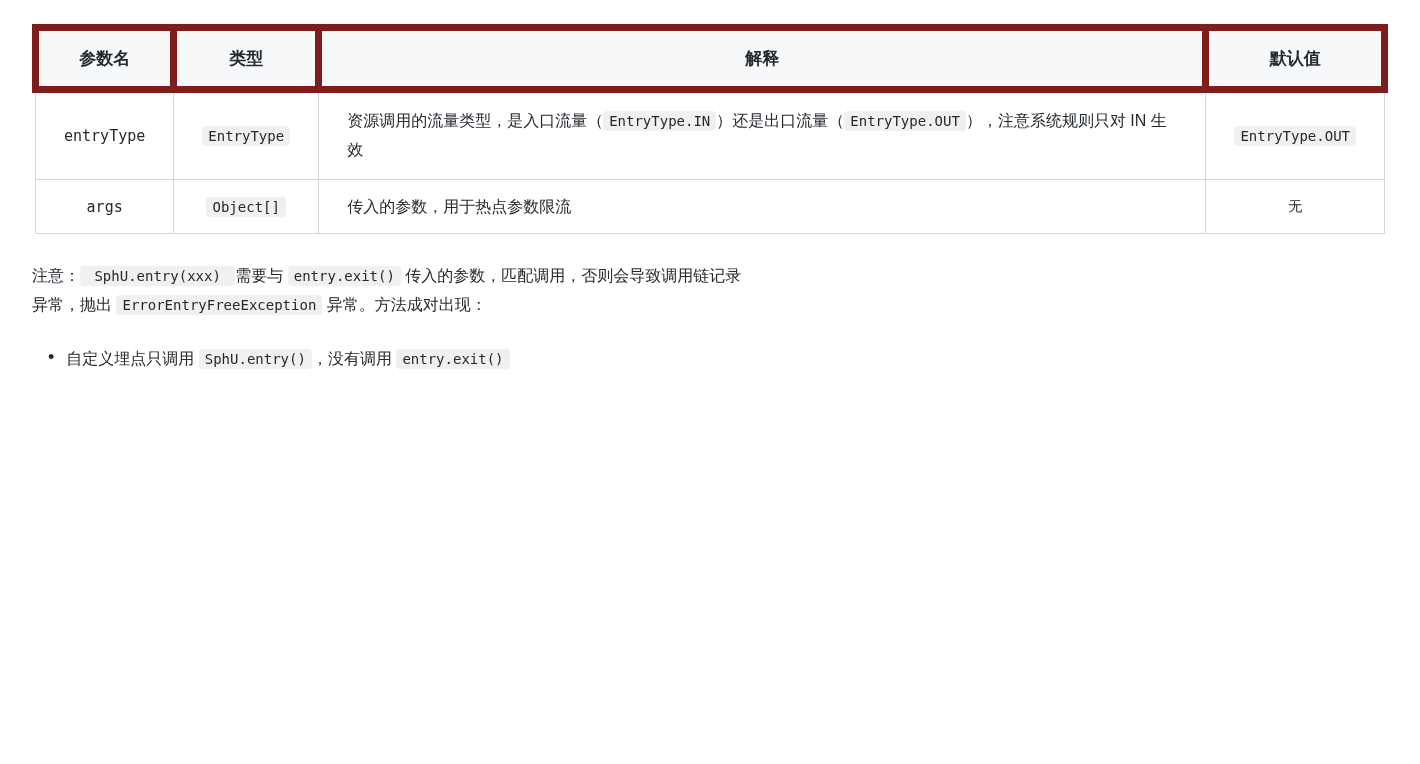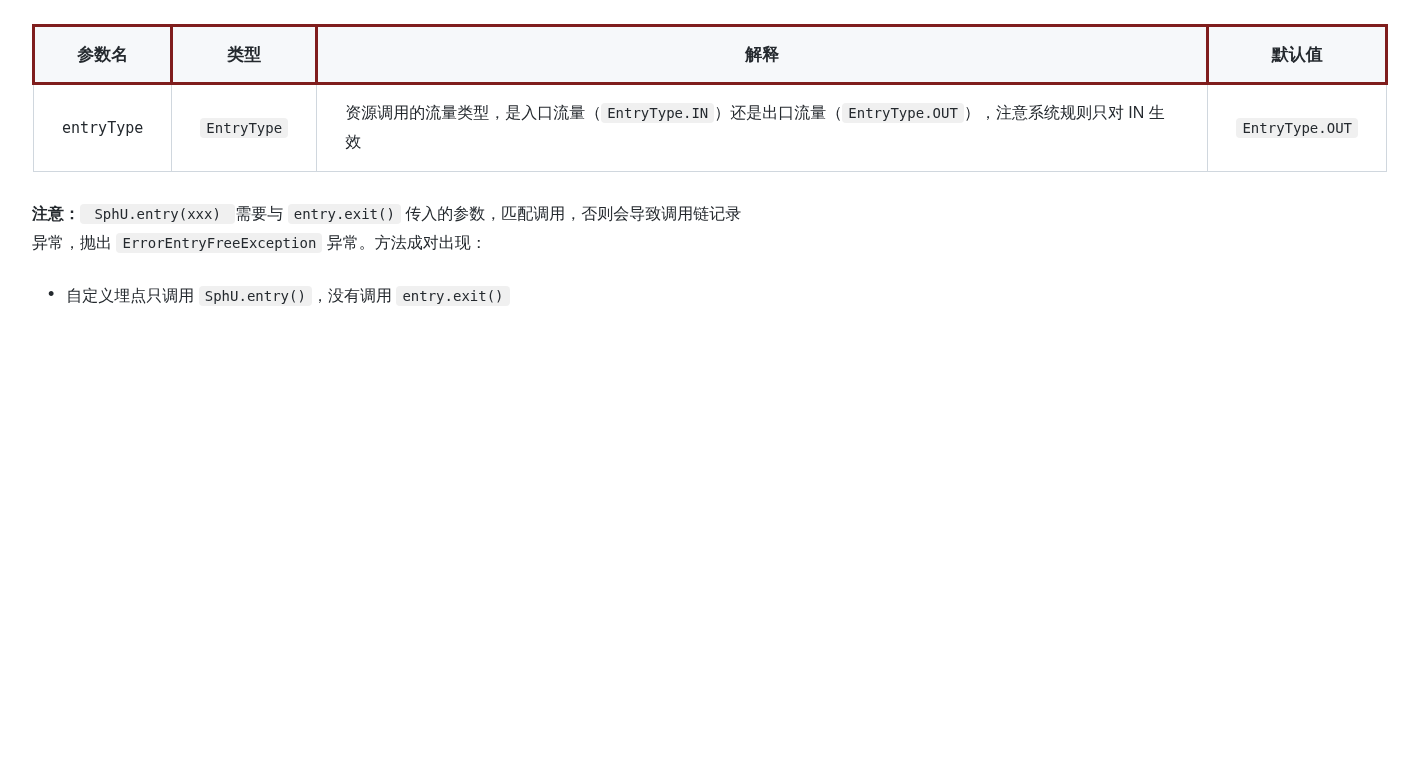--- a/index.html
+++ b/index.html
@@ -24,21 +24,21 @@
     }
 
     thead tr {
       background: #f6f8fa;
     }
 
     th {
       font-weight: 700;
       font-size: 17px;
       padding: 14px 20px;
-      border: 3px solid #7f1d1d;
+      border: 7px solid #7f1d1d;
       text-align: center;
     }
 
     td {
       padding: 14px 28px;
       border: 1px solid #d0d7de;
       vertical-align: middle;
       font-size: 16px;
     }
 
@@ -71,21 +71,21 @@
       font-size: 14px;
     }
 
     .notice-block {
       font-size: 16px;
       line-height: 1.8;
       margin-bottom: 20px;
     }
 
     .notice-block .bold {
-      font-weight: 700;
+      font-weight: 400;
     }
 
     .bullet-list {
       list-style: none;
       padding-left: 16px;
     }
 
     .bullet-list li {
       display: flex;
       align-items: flex-end;
@@ -124,20 +124,28 @@
       <td class="type-cell">
         <span class="code-inline">EntryType</span>
       </td>
       <td class="entry-type-cell">
         资源调用的流量类型，是入口流量（<span class="code-inline">EntryType.IN</span>）还是出口流量（<span class="code-inline">EntryType.OUT</span>），注意系统规则只对 IN 生效
       </td>
       <td class="default-cell">
         <span class="code-inline">EntryType.OUT</span>
       </td>
     </tr>
+    <tr>
+      <td>args</td>
+      <td class="type-cell">
+        <span class="code-inline">Object[]</span>
+      </td>
+      <td>传入的参数，用于热点参数限流</td>
+      <td class="default-cell">无</td>
+    </tr>
   </tbody>
 </table>
 
 <div class="notice-block">
   <span class="bold">注意：</span><span class="code-inline"> SphU.entry(xxx) </span><span> 需要与 </span><span class="code-inline">entry.exit()</span><span> 传入的参数，匹配调用，否则会导致调用链记录</span><br>
   <span>异常，抛出 </span><span class="code-inline">ErrorEntryFreeException</span><span> 异常。方法成对出现：</span>
 </div>
 
 <ul class="bullet-list">
   <li>

